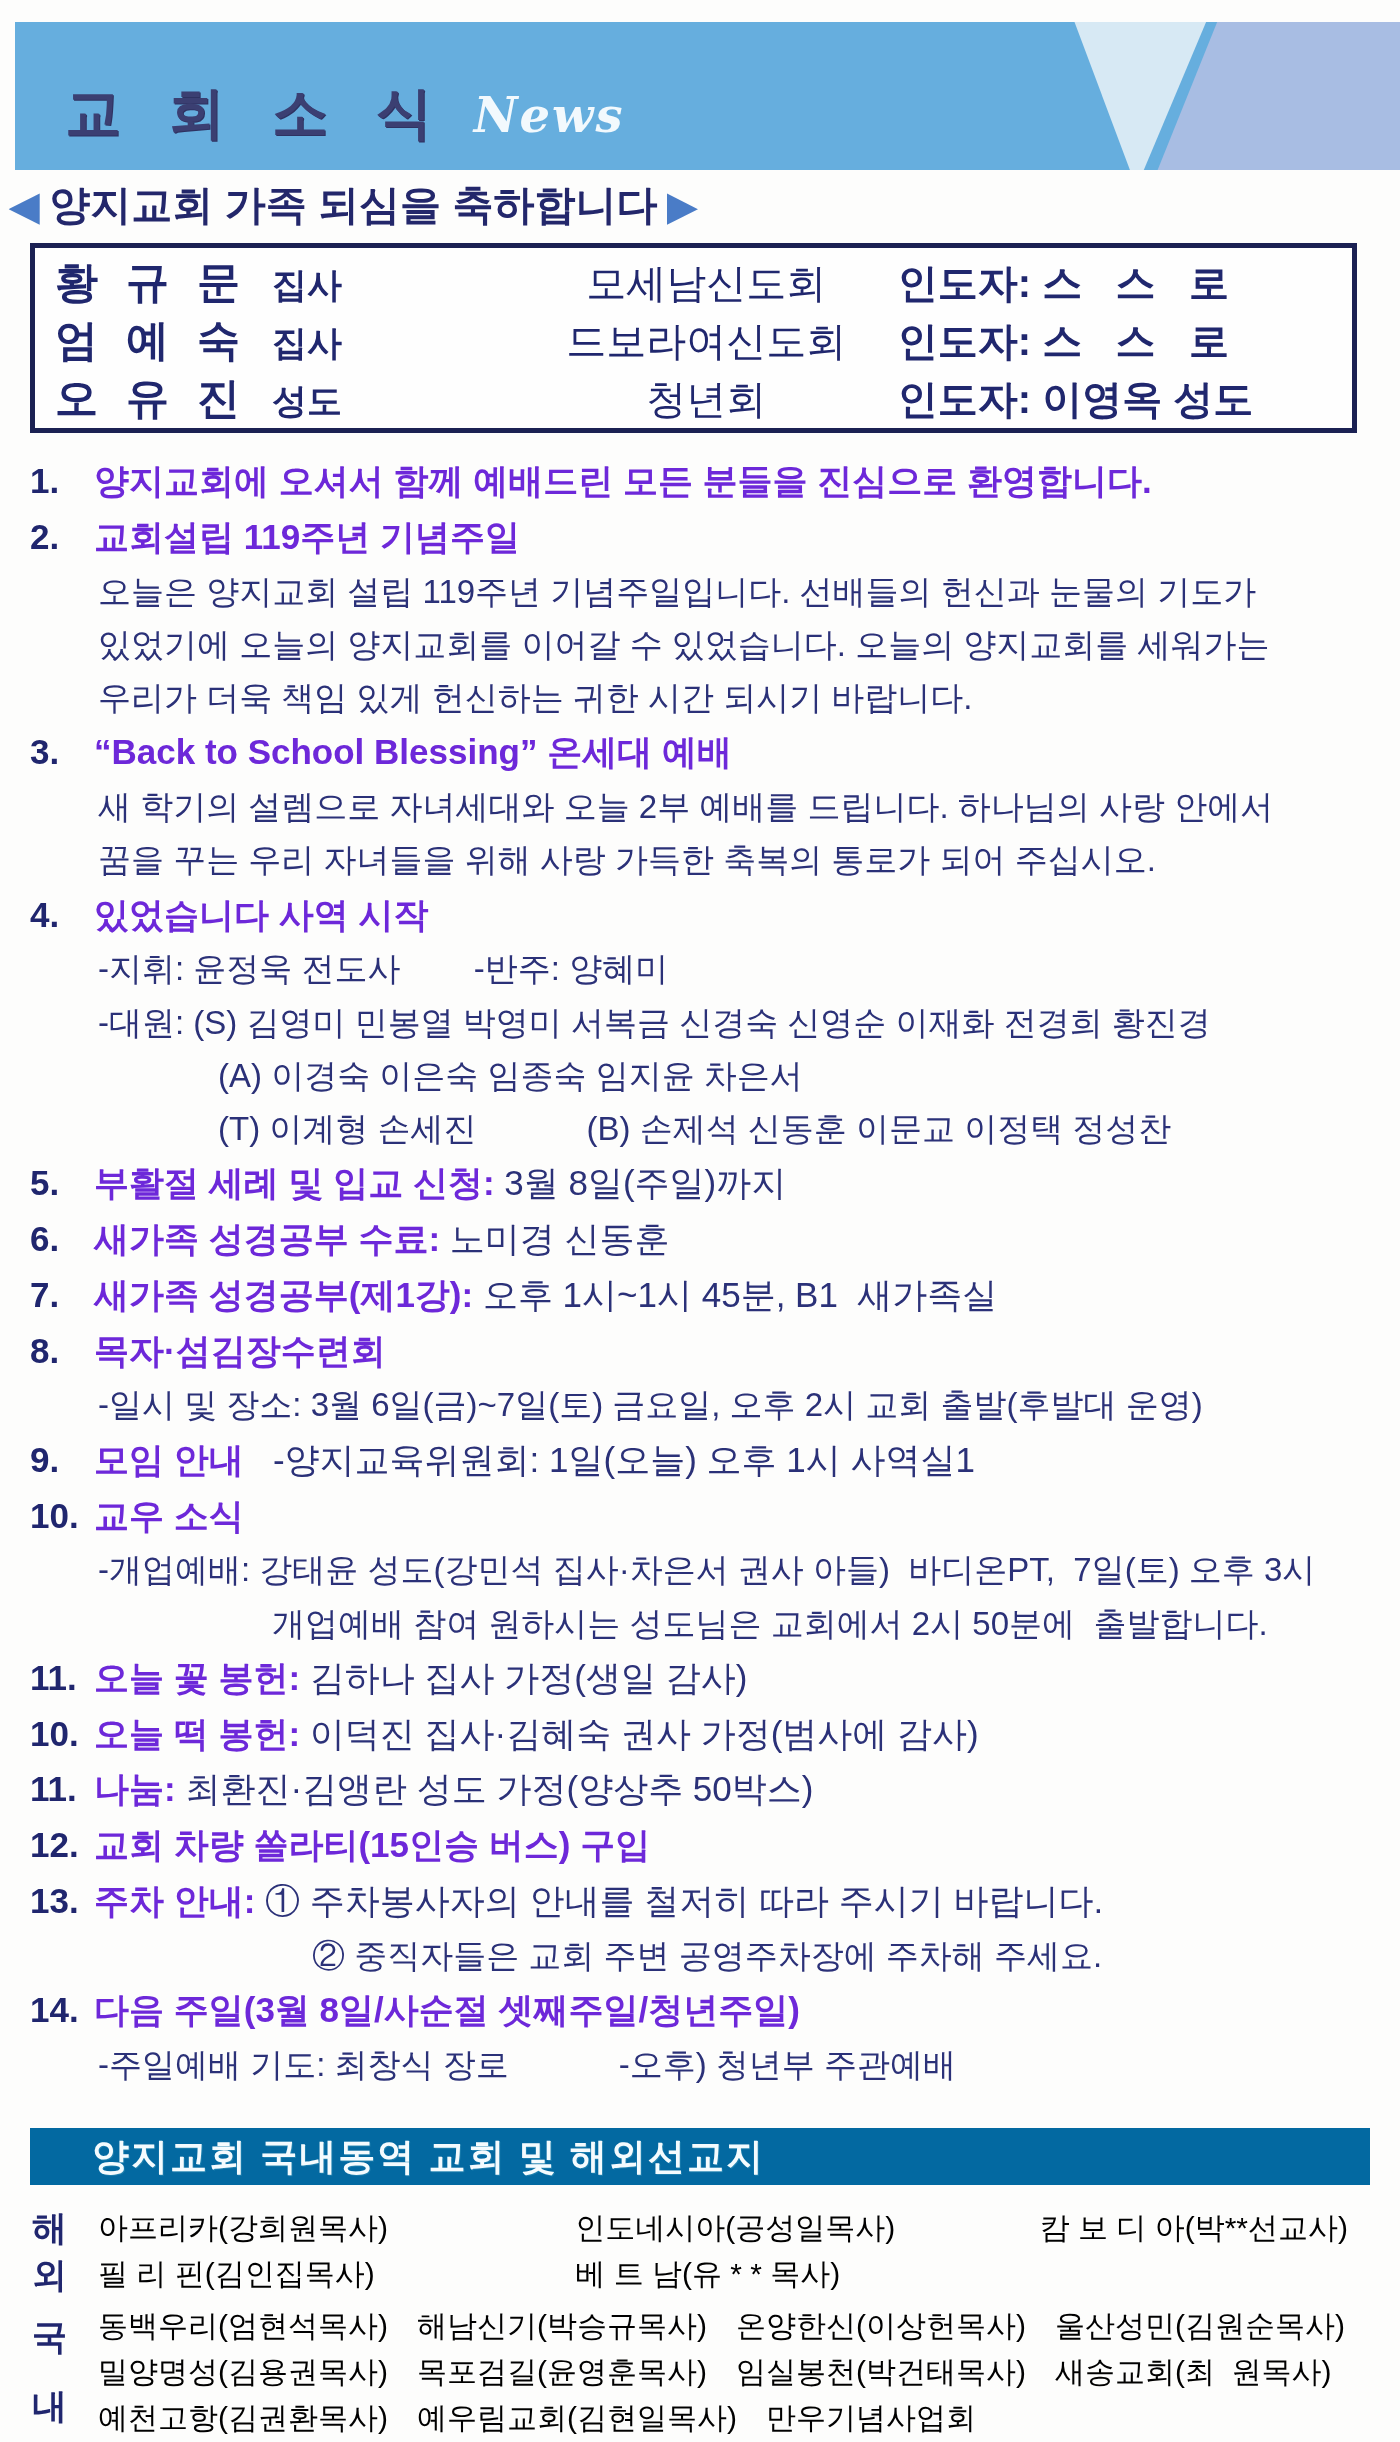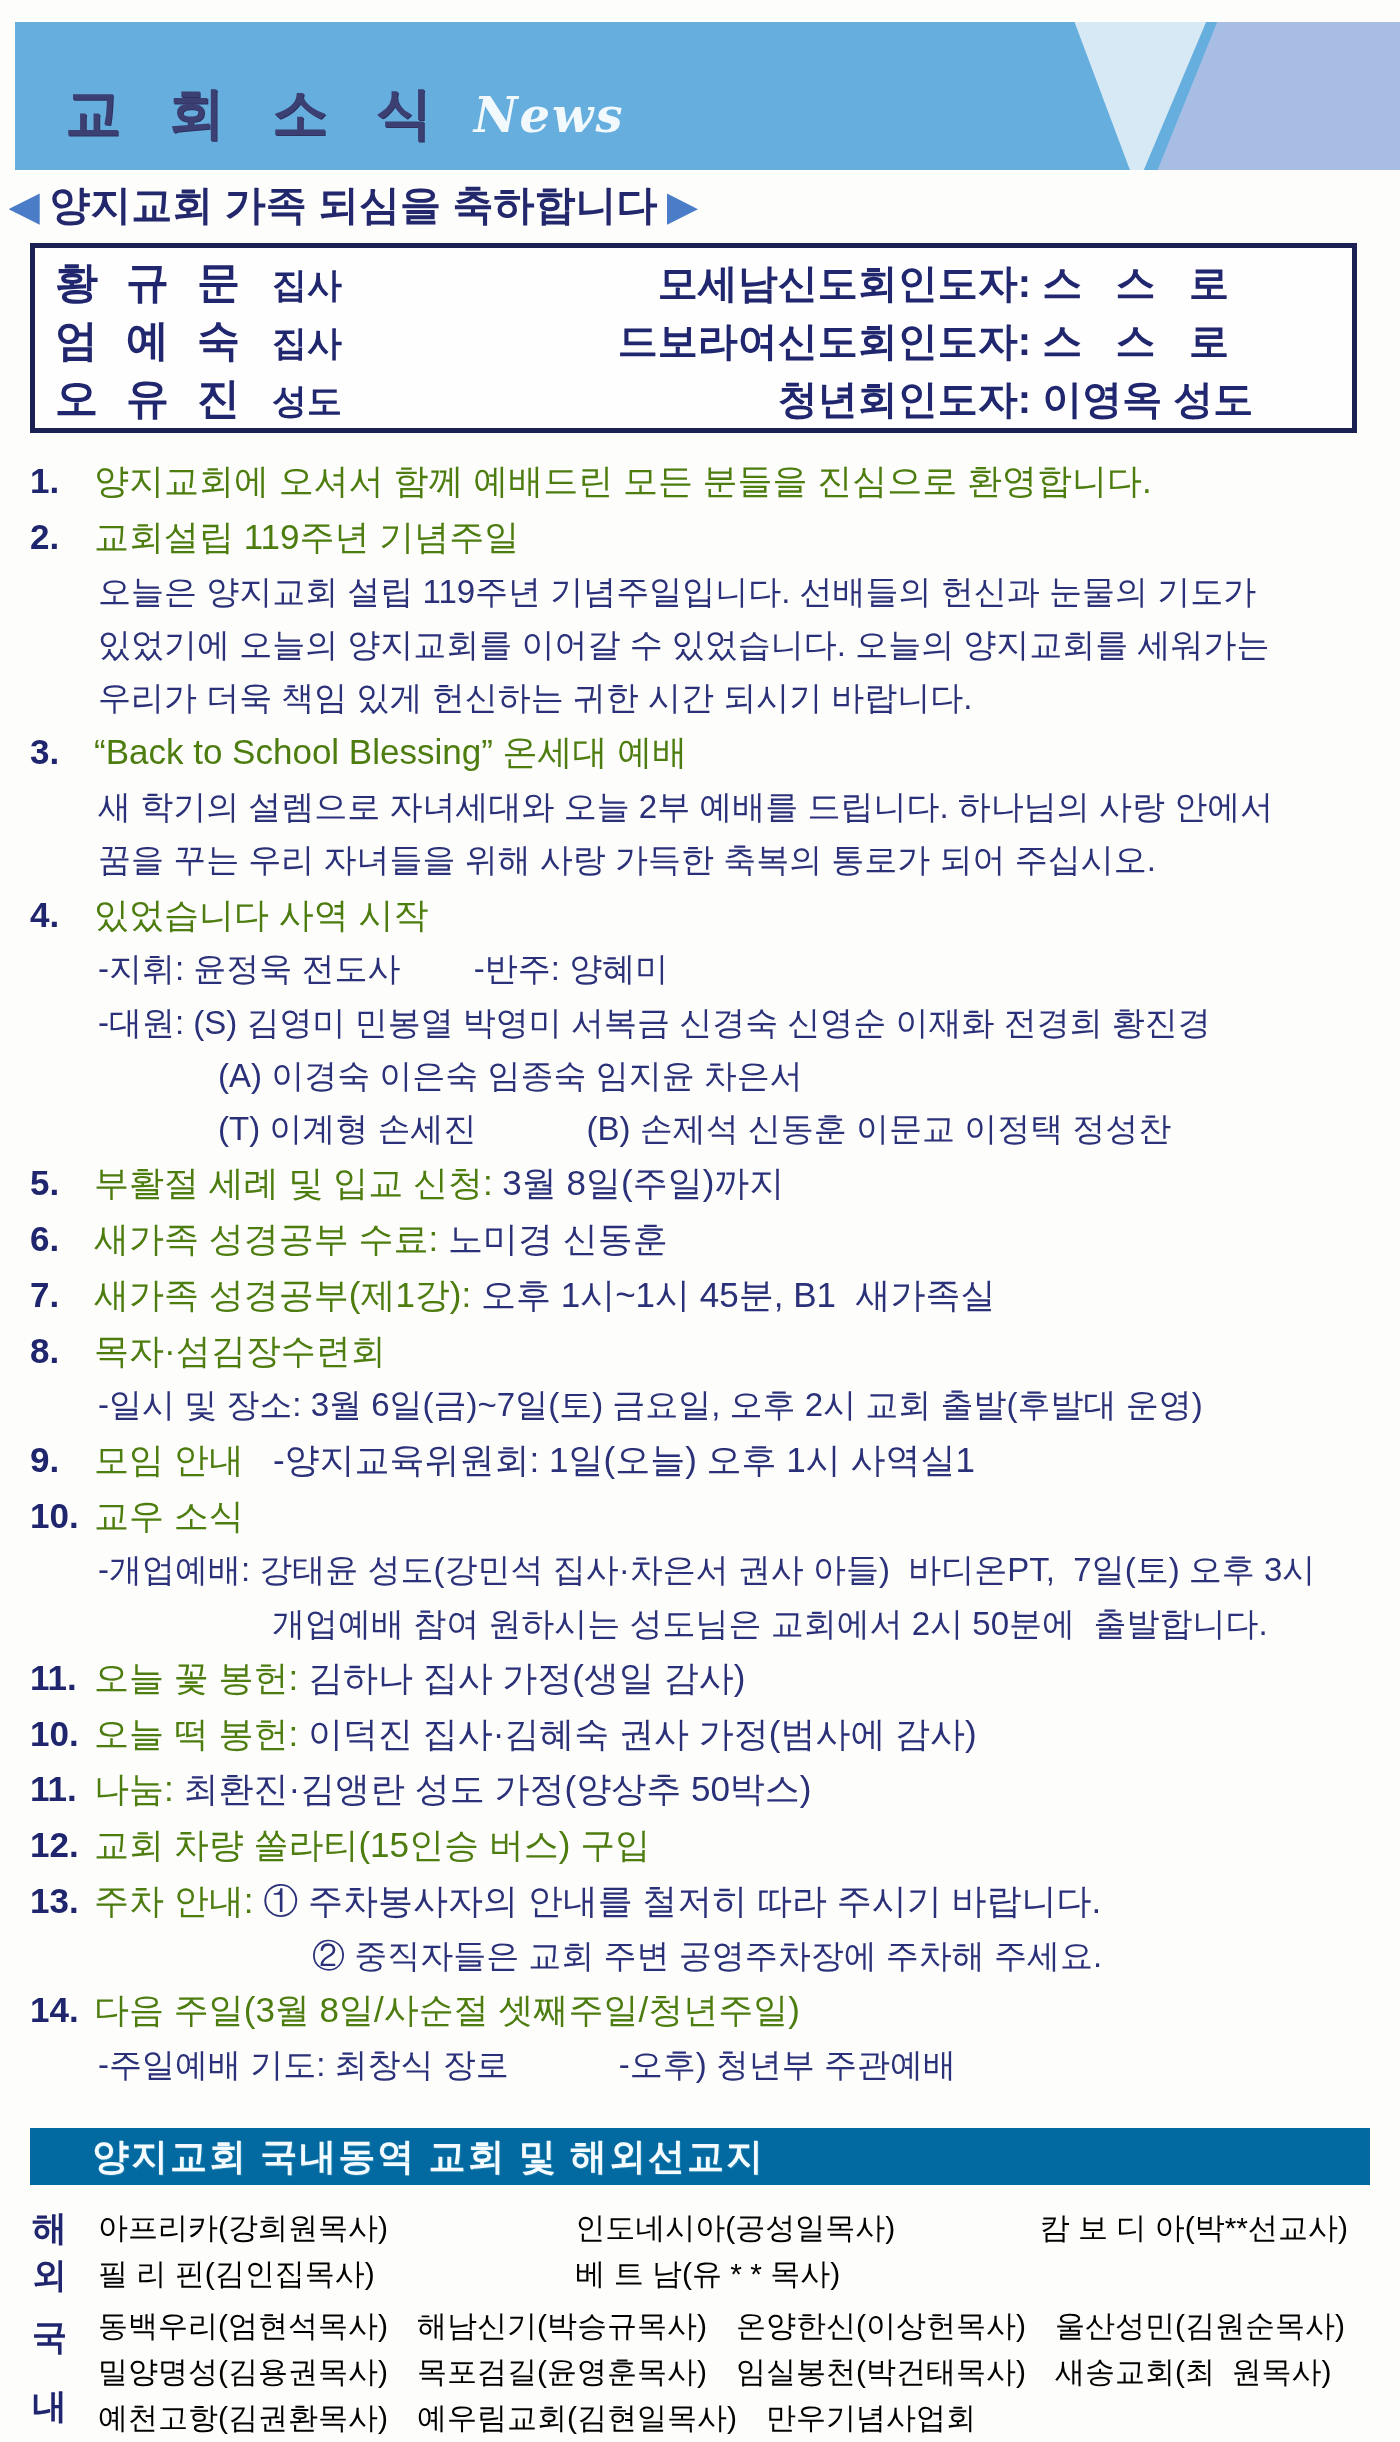--- a/index.html
+++ b/index.html
@@ -52,28 +52,28 @@
   
   .welcome-table {
     position:absolute; left:30px; top:243px; width:1327px; height:190px;
     border:5px solid #1b2153; background:#fefefe;
     display:flex; flex-direction:column; justify-content:space-around;
     padding:6px 20px;
   }
   .wrow { display:grid; grid-template-columns:36% 30% 34%; align-items:baseline; }
   .wname { font-size:43px; font-weight:800; color:#20276e; letter-spacing:8px; white-space:pre-wrap; }
   .wrole { font-size:35px; font-weight:700; color:#20276e; margin-left:24px; letter-spacing:0; }
-  .wgroup { font-size:40px; font-weight:700; color:#20276e; text-align:right; white-space:pre-wrap; }
+  .wgroup { font-size:40px; font-weight:400; color:#20276e; text-align:center; white-space:pre-wrap; }
   .wleader { font-size:40px; font-weight:800; color:#20276e; white-space:pre-wrap; }
 
   
   .list { position:absolute; left:30px; top:448px; width:1345px; }
   .item { display:flex; font-size:35px; line-height:1.28; margin:11px 0; white-space:pre-wrap; }
   .item .num { min-width:64px; font-weight:800; color:#20266e; }
-  .item .txt b { font-weight:400; color:#4d7c0f; }
+  .item .txt b { font-weight:700; color:#6d28d9; }
   .item .txt .reg { font-weight:500; color:#2b3178;text-align:center; }
   .sub { font-size:33px; line-height:1.28; margin:11px 0; font-weight:500; color:#2b3178; white-space:pre-wrap; }
   .ind-a { padding-left:68px; }
   .ind-b { padding-left:188px; }
   .ind-c { padding-left:242px; }
   .ind-d { padding-left:282px; }
 
   
   .mission-banner {
     position:absolute; left:30px; top:2128px; width:1340px; height:57px;

